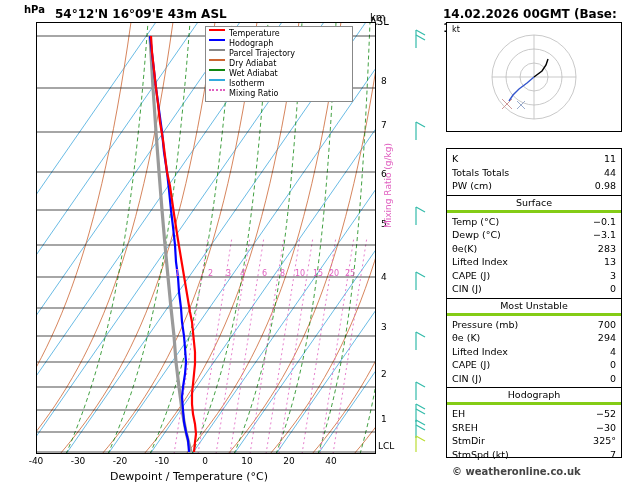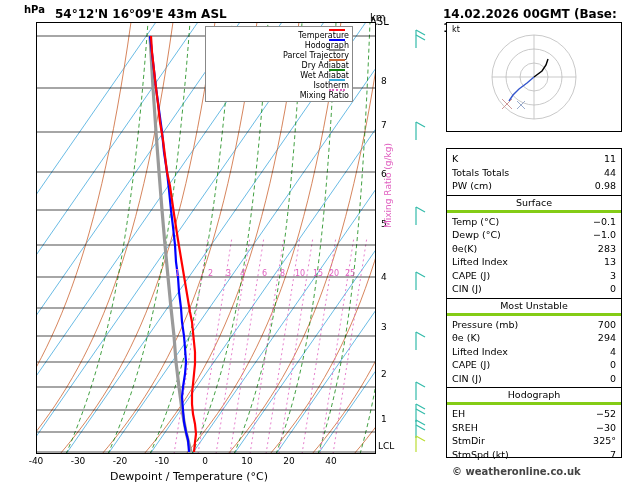--- a/index.html
+++ b/index.html
@@ -14,21 +14,21 @@
 
   .skew{position:absolute;left:36px;top:22px;width:340px;height:432px;}
   svg{display:block;}
 
   .ylab{position:absolute;right:341px;font-size:9px;text-align:right;width:30px;}
   .kmlab{position:absolute;left:381px;font-size:9px;}
   .xlab{position:absolute;top:456px;font-size:9px;text-align:center;width:30px;}
   #xaxis-title{position:absolute;left:110px;top:470px;font-size:11px;}
 
   .legend{position:absolute;left:205px;top:26px;width:140px;background:#fff;border:1px solid #888;padding:2px 3px;font-size:8px;line-height:10px;}
-  .legend .row{display:flex;align-items:flex-end;height:10px;flex-direction:column;}
+  .legend .row{display:flex;align-items:flex-start;height:10px;}
   .legend .sw{width:16px;height:0;border-top:2px solid #000;margin-right:4px;}
 
   .mixlabel{position:absolute;font-size:8px;color:#e060c0;}
   #mixing-ratio-axis-label{position:absolute;left:383px;top:228px;font-size:9px;color:#e060c0;transform:rotate(-90deg);transform-origin:left top;white-space:nowrap;}
   #lcl-label{position:absolute;left:378px;top:441px;font-size:9px;}
 
   .panel{position:absolute;border:1px solid #000;background:#fff;box-sizing:border-box;}
   #hodograph-panel{left:446px;top:22px;width:176px;height:110px;}
   #indices-panel{left:446px;top:148px;width:176px;height:310px;}
   .krow{display:flex;justify-content:space-between;font-size:9.5px;padding:0 5px;line-height:13.5px;}
@@ -301,21 +301,21 @@
         <span>0.98</span>
       </div>
 
     <div class="section">Surface</div>
     <div class="krow">
         <span>Temp (°C)</span>
         <span>−0.1</span>
       </div>
     <div class="krow">
         <span>Dewp (°C)</span>
-        <span>−1.0</span>
+        <span>−3.1</span>
       </div>
     <div class="krow">
         <span>θe(K)</span>
         <span>283</span>
       </div>
     <div class="krow">
         <span>Lifted Index</span>
         <span>13</span>
       </div>
     <div class="krow">

